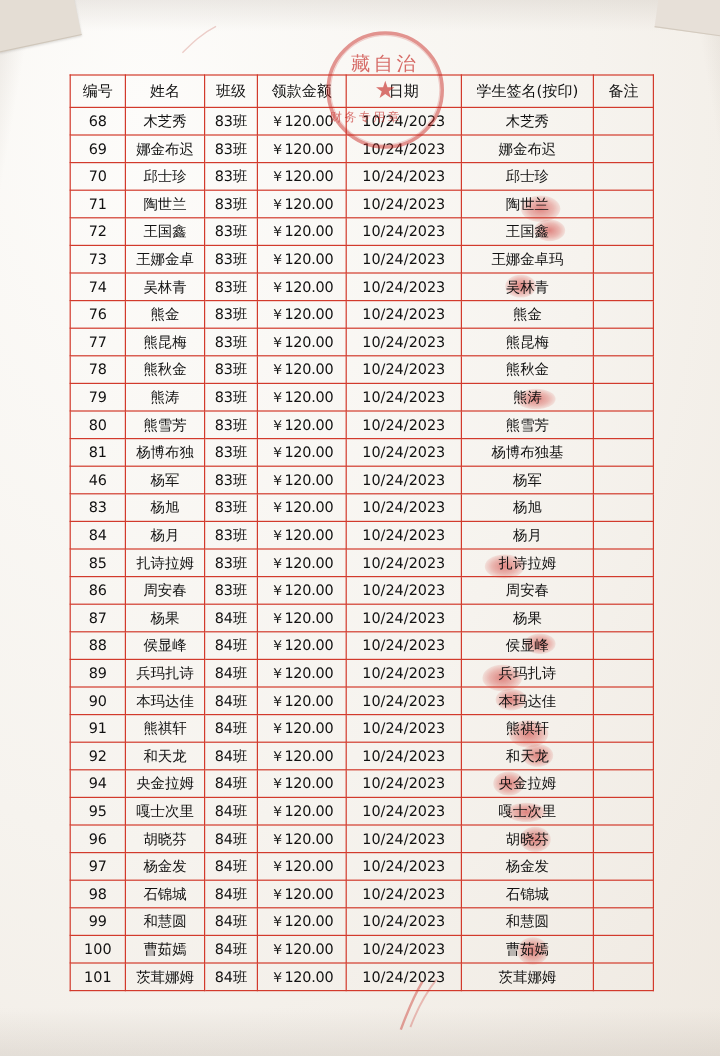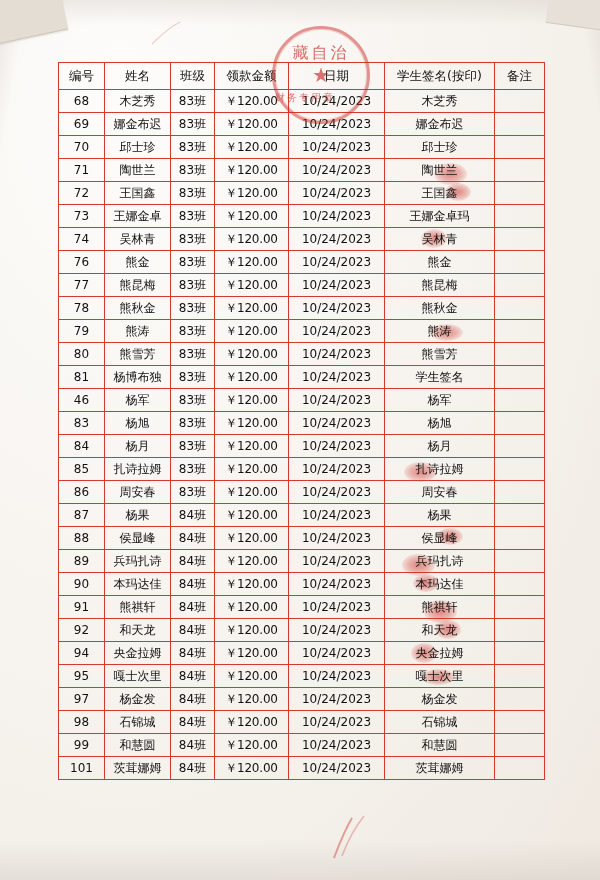--- a/index.html
+++ b/index.html
@@ -308,21 +308,21 @@
           <td class="date">10/24/2023</td>
           <td class="sign"><span class="sig">熊雪芳</span></td>
           <td></td>
         </tr>
         <tr>
           <td>81</td>
           <td>杨博布独</td>
           <td>83班</td>
           <td class="amt">￥120.00</td>
           <td class="date">10/24/2023</td>
-          <td class="sign"><span class="sig">学生签名</span></td>
+          <td class="sign"><span class="sig">杨博布独基</span></td>
           <td></td>
         </tr>
         <tr>
           <td>46</td>
           <td>杨军</td>
           <td>83班</td>
           <td class="amt">￥120.00</td>
           <td class="date">10/24/2023</td>
           <td class="sign"><span class="sig">杨军</span></td>
           <td></td>
@@ -429,20 +429,29 @@
         <tr>
           <td>95</td>
           <td>嘎士次里</td>
           <td>84班</td>
           <td class="amt">￥120.00</td>
           <td class="date">10/24/2023</td>
           <td class="sign"><div class="fp" style="width: 33px; height: 16px; left: 37px; top: 4px;"></div><span class="sig">嘎士次里</span></td>
           <td></td>
         </tr>
         <tr>
+          <td>96</td>
+          <td>胡晓芬</td>
+          <td>84班</td>
+          <td class="amt">￥120.00</td>
+          <td class="date">10/24/2023</td>
+          <td class="sign"><div class="fp" style="width: 26px; height: 21px; left: 48px; top: 1px;"></div><span class="sig">胡晓芬</span></td>
+          <td></td>
+        </tr>
+        <tr>
           <td>97</td>
           <td>杨金发</td>
           <td>84班</td>
           <td class="amt">￥120.00</td>
           <td class="date">10/24/2023</td>
           <td class="sign"><span class="sig">杨金发</span></td>
           <td></td>
         </tr>
         <tr>
           <td>98</td>
@@ -453,20 +462,29 @@
           <td class="sign"><span class="sig">石锦城</span></td>
           <td></td>
         </tr>
         <tr>
           <td>99</td>
           <td>和慧圆</td>
           <td>84班</td>
           <td class="amt">￥120.00</td>
           <td class="date">10/24/2023</td>
           <td class="sign"><span class="sig">和慧圆</span></td>
+          <td></td>
+        </tr>
+        <tr>
+          <td>100</td>
+          <td>曹茹嫣</td>
+          <td>84班</td>
+          <td class="amt">￥120.00</td>
+          <td class="date">10/24/2023</td>
+          <td class="sign"><div class="fp" style="width: 26px; height: 23px; left: 46px; top: 1px;"></div><span class="sig">曹茹嫣</span></td>
           <td></td>
         </tr>
         <tr>
           <td>101</td>
           <td>茨茸娜姆</td>
           <td>84班</td>
           <td class="amt">￥120.00</td>
           <td class="date">10/24/2023</td>
           <td class="sign"><span class="sig">茨茸娜姆</span></td>
           <td></td>

